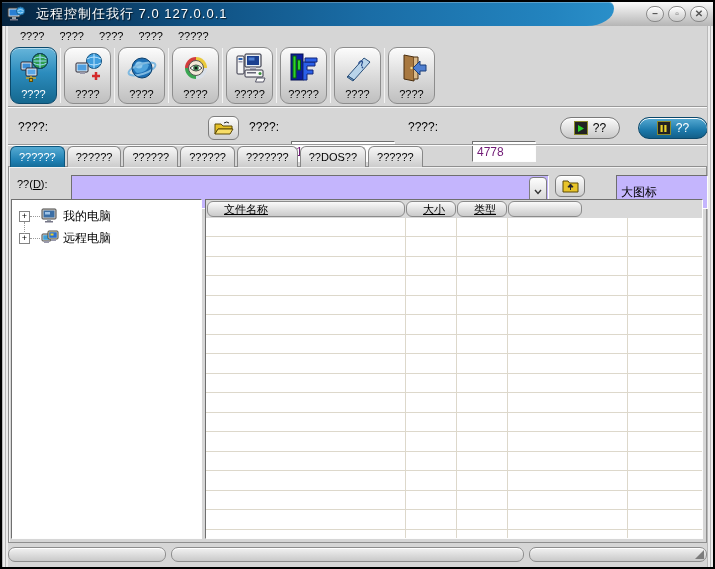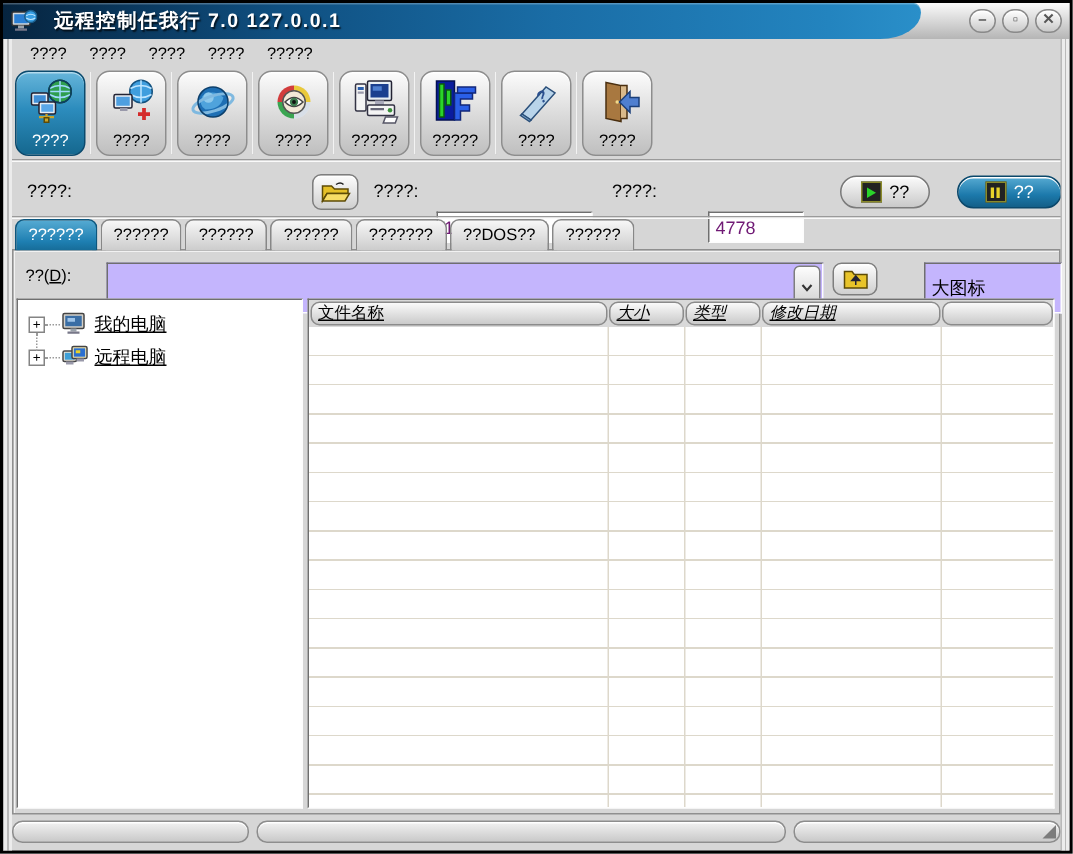--- a/index.html
+++ b/index.html
@@ -16,21 +16,21 @@
 
   
   .titlebar { position:absolute; left:0; top:0; right:0; height:24px;
               background:linear-gradient(#fafafa,#b5b5b5); }
   .title-blue { position:absolute; left:0; top:0; width:612px; height:24px;
               background:linear-gradient(90deg,#06243f,#0f4f80 30%,#1a6da6 60%,#2384bf 90%,#2a8fc9);
               border-bottom-right-radius:34px 22px; border-top-right-radius:6px 8px;
               box-shadow: inset 0 1px 0 rgba(255,255,255,.25); }
   .app-icon { position:absolute; left:5px; top:3px; width:18px; height:18px; }
   .title-text { position:absolute; left:34px; top:0; line-height:24px; color:#fff;
-              font-size:13px; font-weight:bold; letter-spacing:1px;
+              font-size:13px; font-weight:normal; letter-spacing:1px;
               text-shadow:1px 1px 1px rgba(0,0,0,.7); white-space:nowrap; }
   .winbtns { position:absolute; right:5px; top:4px; display:flex; gap:4px; }
   .winbtn { width:18px; height:16px; border-radius:8px; border:1px solid #8a8a8a;
             background:linear-gradient(#ffffff,#c9c9c9); color:#555; font-size:10px;
             display:flex; align-items:center; justify-content:center; line-height:1;
             box-shadow:inset 0 1px 0 #fff; font-weight:bold; }
 
   
   .menubar { position:absolute; left:10px; right:8px; top:26px; height:16px;
              display:flex; gap:15px; align-items:center; font-size:11px; color:#000;
@@ -102,32 +102,32 @@
 
   
   .tree { position:absolute; left:2px; top:32px; width:191px; bottom:3px; background:#fff;
           border:1px solid; border-color:#6f6f6f #fdfdfd #fdfdfd #6f6f6f; overflow:hidden; }
   .tree-item { display:flex; align-items:center; height:20px; margin-top:2px; position:relative; }
   .plusbox { width:11px; height:11px; border:1px solid #848484; background:#fff; margin-left:7px;
              font-size:9px; line-height:9px; text-align:center; color:#000; flex:none; }
   .dotline { width:10px; border-top:1px dotted #9a9a9a; flex:none; }
   .vdots { position:absolute; left:12px; top:-6px; height:12px; border-left:1px dotted #9a9a9a; }
   .tree-ic { margin:0 4px 0 1px; flex:none; }
-  .tree-lbl { font-size:12px; color:#000; white-space:nowrap;text-decoration:underline; }
+  .tree-lbl { font-size:12px; color:#000; white-space:nowrap; }
 
   
   .list { position:absolute; left:196px; right:3px; top:32px; bottom:3px; background:#fff;
           border:1px solid; border-color:#6f6f6f #fdfdfd #fdfdfd #6f6f6f;
           display:flex; flex-direction:column; overflow:hidden; }
   .lhead { display:flex; height:18px; background:#d9d9d9; flex:none; }
   .hcell { height:16px; margin:1px 0 0 1px; border-radius:6px; border:1px solid #8b8b8b;
            background:linear-gradient(#fafafa,#cacaca); font-size:11px; color:#000;
-           line-height:14px; text-decoration:underline; padding:0 4px; overflow:hidden;
+           line-height:14px; text-decoration:underline; padding:0 16px; overflow:hidden;
            white-space:nowrap; flex:none; }
-  .hcell.c-center { text-align:left;font-style:italic; }
+  .hcell.c-center { text-align:right; }
   .lbody { position:relative; flex:1;
            background:repeating-linear-gradient(to bottom, #fff 0 18.5px, #ddd8cb 18.5px 19.5px); }
   .vline { position:absolute; top:0; bottom:0; width:1px; background:#ddd8cb; }
 
   
   .statusbar { position:absolute; left:6px; right:6px; bottom:2px; height:21px;
                display:flex; gap:5px; align-items:center; }
   .spanel { height:15px; border-radius:7px; border:1px solid #8d8d8d;
             background:linear-gradient(#f2f2f2,#c9c9c9); box-shadow:inset 0 1px 0 #fff;
             position:relative; }
@@ -390,21 +390,20 @@
           </svg>
           <span class="tree-lbl">远程电脑</span>
         </div>
       </div>
 
       <div class="list">
         <div class="lhead">
           <div class="hcell" style="width:198px">文件名称</div>
           <div class="hcell c-center" style="width:50px">大小</div>
           <div class="hcell c-center" style="width:50px">类型</div>
-          <div class="hcell c-center" style="width:119px">修改日期</div>
           <div class="hcell" style="width:74px"></div>
         </div>
         <div class="lbody">
           <div class="vline" style="left:199px"></div>
           <div class="vline" style="left:250px"></div>
           <div class="vline" style="left:301px"></div>
           <div class="vline" style="left:421px"></div>
           <div class="vline" style="left:496px"></div>
         </div>
       </div>

